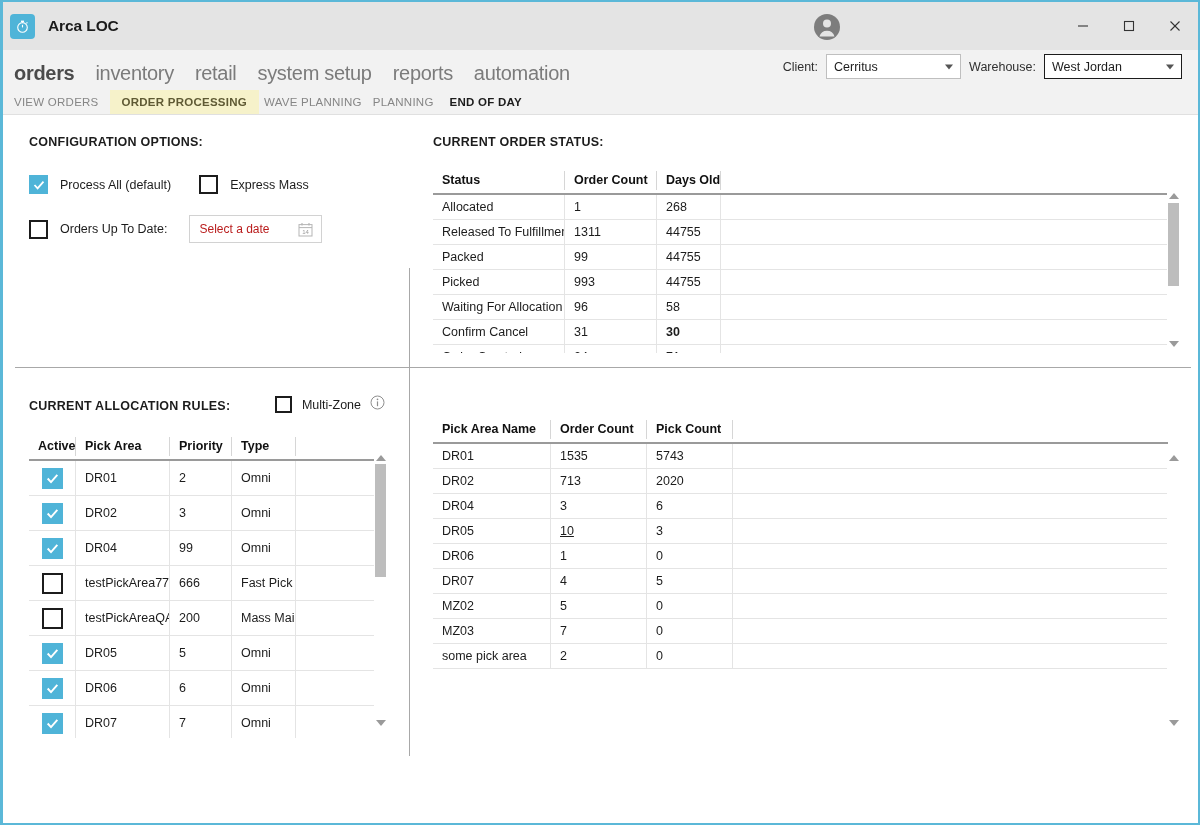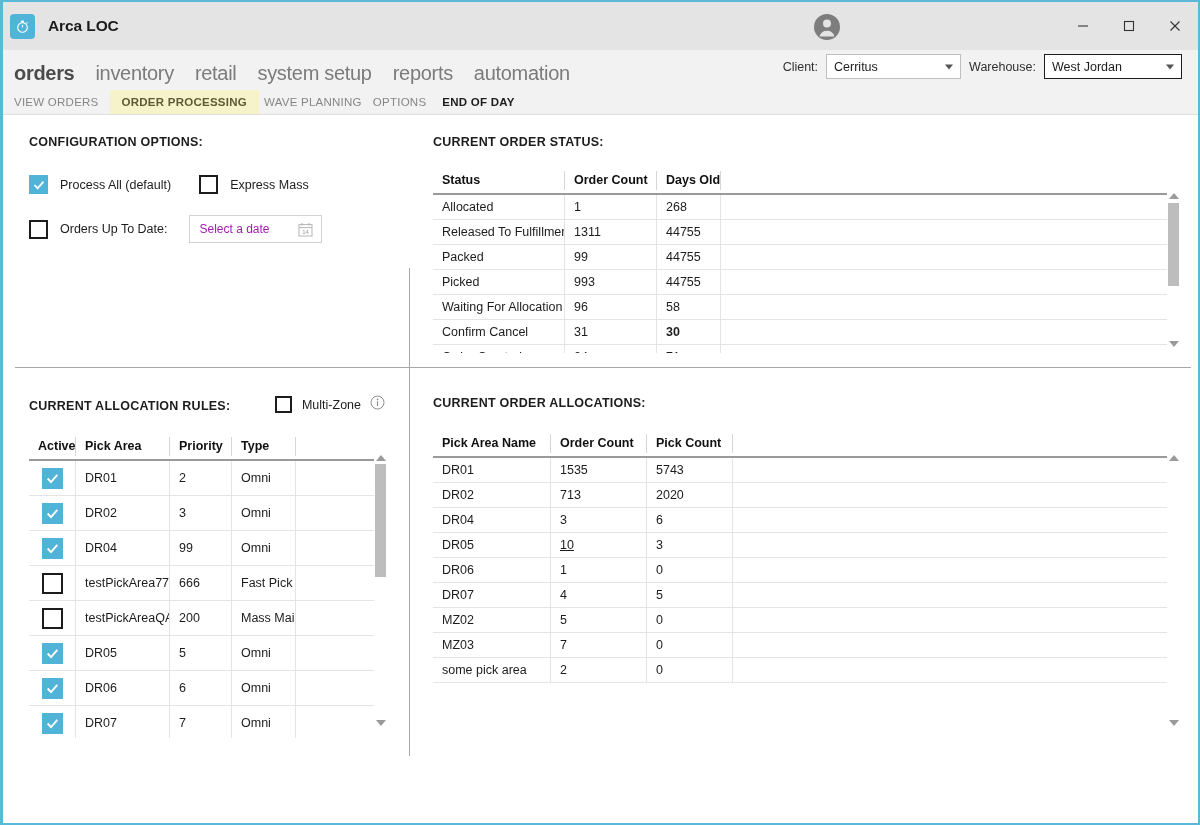--- a/index.html
+++ b/index.html
@@ -173,21 +173,21 @@
   .cb-label { font-size: 12.5px; color: #1c1c1c; margin-left: 12px; white-space: nowrap; }
   .datefield {
     position: relative;
     width: 133px; height: 28px;
     border: 1px solid #d2d2d2;
     background: #fff;
     display: flex; align-items: center;
     padding-left: 9px;
     margin-left: 22px;
     font-size: 12px;
-    color: #a21caf;
+    color: #b91c1c;
   }
   .cal-ico { position: absolute; right: 8px; top: 6px; }
 
   
   .gridwrap { position: absolute; }
   .ghead {
     display: flex;
     border-bottom: 2px solid #9a9a9a;
     height: 27px;
     align-items: center;
@@ -335,21 +335,21 @@
       <div class="nav-item">inventory</div>
       <div class="nav-item">retail</div>
       <div class="nav-item">system setup</div>
       <div class="nav-item">reports</div>
       <div class="nav-item">automation</div>
     </div>
     <div class="subnav">
       <div class="sub-item first">VIEW ORDERS</div>
       <div class="sub-item highlight">ORDER PROCESSING</div>
       <div class="sub-item">WAVE PLANNING</div>
-      <div class="sub-item">OPTIONS</div>
+      <div class="sub-item">PLANNING</div>
       <div class="sub-item strong">END OF DAY</div>
     </div>
   </div>
 
   <div class="selectors">
     <span class="sel-label">Client:</span>
     <div class="combo" id="client-combo">
       <span>Cerritus</span>
       <span class="caret"></span>
     </div>
@@ -585,21 +585,20 @@
     </div>
     <div class="vscroll" id="rules-scroll">
       <div class="sb-arrow sb-up"></div>
       <div class="sb-track">
         <div class="sb-thumb" style="top:3px;height:113px"></div>
       </div>
       <div class="sb-arrow sb-down"></div>
     </div>
 
     <div class="gridwrap" id="alloc-panel">
-      <div class="panel-title">CURRENT ORDER ALLOCATIONS:</div>
       <div style="margin-top:21px;">
         <div class="ghead" id="alloc-head">
             <div class="gh" style="width: 118px;">Pick Area Name</div>
             <div class="gh" style="width: 96px;">Order Count</div>
             <div class="gh" style="width: 86px;">Pick Count</div>
             <div class="gh" style="width: 435px;"></div>
           </div>
         <div class="gbody" id="alloc-body">
             <div class="grow" style="height: 25px;">
               <div class="gc" style="width: 118px;">DR01</div>

